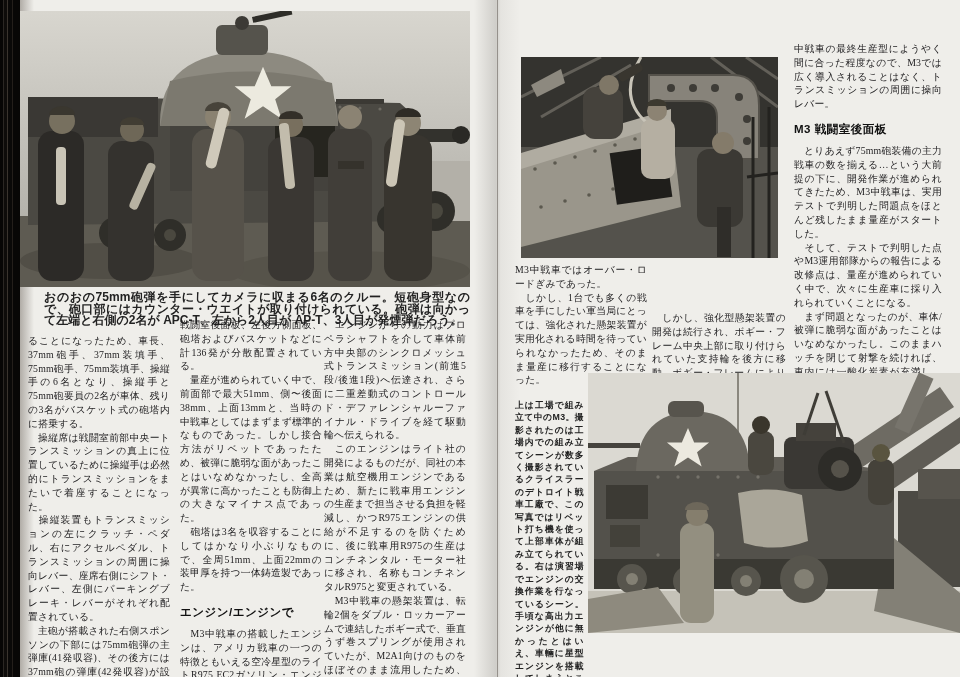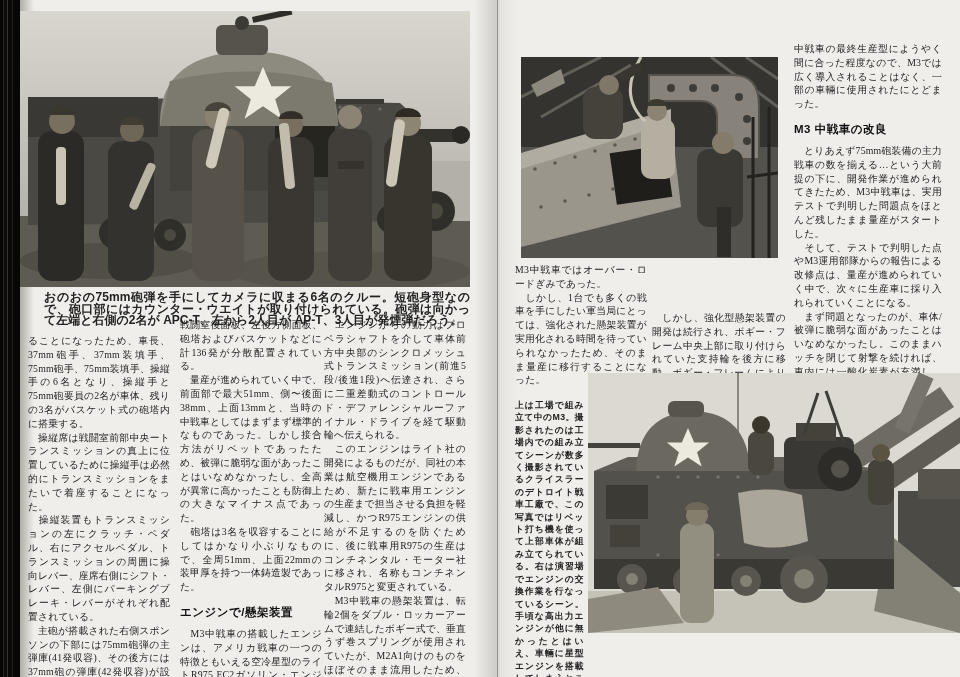--- a/index.html
+++ b/index.html
@@ -175,21 +175,21 @@
 
     <div class="col jtext" style="left:8px;top:334px;width:142px;height:336px;">ることになったため、車長、37mm砲手、37mm装填手、75mm砲手、75mm装填手、操縦手の6名となり、操縦手と75mm砲要員の2名が車体、残りの3名がバスケット式の砲塔内に搭乗する。
 　操縦席は戦闘室前部中央ートランスミッションの真上に位置しているために操縦手は必然的にトランスミッションをまたいで着座することになった。
 　操縦装置もトランスミッションの左にクラッチ・ペダル、右にアクセルペダル、トランスミッションの周囲に操向レバー、座席右側にシフト・レバー、左側にパーキングブレーキ・レバーがそれぞれ配置されている。
 　主砲が搭載された右側スポンソンの下部には75mm砲弾の主弾庫(41発収容)、その後方には37mm砲の弾庫(42発収容)が設けられているが、この他に75mm砲弾は戦闘室床上に9発、37mm砲弾は</div>
 
     <div class="col" style="left:160px;top:318px;width:142px;height:336px;">
       <div class="jtext">戦闘室後面板、左後方側面板、砲塔およびバスケットなどに計136発が分散配置されている。
 　量産が進められていく中で、前面部で最大51mm、側〜後面38mm、上面13mmと、当時の中戦車としてはまずまず標準的なものであった。しかし接合方法がリベットであったため、被弾に脆弱な面があったことはいなめなかったし、全高が異常に高かったことも防御上の大きなマイナス点であった。
 　砲塔は3名を収容することにしてはかなり小ぶりなもので、全周51mm、上面22mmの装甲厚を持つ一体鋳造製であった。</div>
-      <div class="section-heading">エンジンで/懸架装置</div>
+      <div class="section-heading">エンジン/エンジンで</div>
       <div class="jtext">　M3中戦車の搭載したエンジンは、アメリカ戦車の一つの特徴ともいえる空冷星型のライトR975 EC2ガソリン・エンジンで、総排気量15,947cc、最大出力340hpであった。</div>
     </div>
 
     <div class="col jtext" style="left:304px;top:318px;width:142px;height:336px;">　エンジンからの動力はプロペラシャフトを介して車体前方中央部のシンクロメッシュ式トランスミッション(前進5段/後進1段)へ伝達され、さらに二重差動式のコントロールド・デファレンシャルーファイナル・ドライブを経て駆動輪へ伝えられる。
 　このエンジンはライト社の開発によるものだが、同社の本業は航空機用エンジンであるため、新たに戦車用エンジンの生産まで担当させる負担を軽減し、かつR975エンジンの供給が不足するのを防ぐために、後に戦車用R975の生産はコンチネンタル・モーター社に移され、名称もコンチネンタルR975と変更されている。
 　M3中戦車の懸架装置は、転輪2個をダブル・ロッカーアームで連結したボギー式で、垂直うず巻スプリングが使用されていたが、M2A1向けのものをほぼそのまま流用したため、全備31tになる</div>
 
     <div class="page-number" style="left:8px;top:650px;width:446px;margin-top:32px;">-102-</div>
   </div>
 
@@ -256,22 +256,22 @@
       </svg>
     </div>
 
     <div class="col jtext" style="left:18px;top:263px;width:132px;height:118px;">M3中戦車ではオーバー・ロードぎみであった。
 　しかし、1台でも多くの戦車を手にしたい軍当局にとっては、強化された懸架装置が実用化される時間を待っていられなかったため、そのまま量産に移行することになった。</div>
 
     <div class="col jtext" style="left:155px;top:263px;width:134px;height:106px;margin-top:48px;">　しかし、強化型懸架装置の開発は続行され、ボギー・フレーム中央上部に取り付けられていた支持輪を後方に移動、ボギー・フレームにより強力なスプリングを収容できた改良型が造られた。
 　ハイブリッド・サスペンションと呼ばれるこの懸架装置は、M3</div>
 
     <div class="col" style="left:297px;top:42px;width:148px;height:330px;">
-      <div class="jtext">中戦車の最終生産型にようやく間に合った程度なので、M3では広く導入されることはなく、一部の車輛に使用されたにとどまった。</div>
-      <div class="section-heading">M3 中戦車の改良</div>
+      <div class="jtext">中戦車の最終生産型にようやく間に合った程度なので、M3では広く導入されることはなく、トランスミッションの周囲に操向レバー。</div>
+      <div class="section-heading">M3 戦闘室後面板</div>
       <div class="jtext">　とりあえず75mm砲装備の主力戦車の数を揃える…という大前提の下に、開発作業が進められてきたため、M3中戦車は、実用テストで判明した問題点をほとんど残したまま量産がスタートした。
 　そして、テストで判明した点やM3運用部隊からの報告による改修点は、量産が進められていく中で、次々に生産車に採り入れられていくことになる。
 　まず問題となったのが、車体/被弾に脆弱な面があったことはいなめなかったし。このままハッチを閉じて射撃を続ければ、車内には一酸化炭素が充満し、乗員の中毒死へとつながる危険をはらむものであった。</div>
     </div>
 
     <div class="photo" style="left:91px;top:373px;width:372px;height:260px;" aria-label="演習場でクレーンを使いM3のエンジンを交換する白黒写真">
       <svg width="372" height="260" viewBox="0 0 372 260" xmlns="http://www.w3.org/2000/svg">
         <rect width="372" height="260" fill="#dbd9d2"></rect>
         <rect y="218" width="372" height="42" fill="#c5c2b8"></rect>
 

